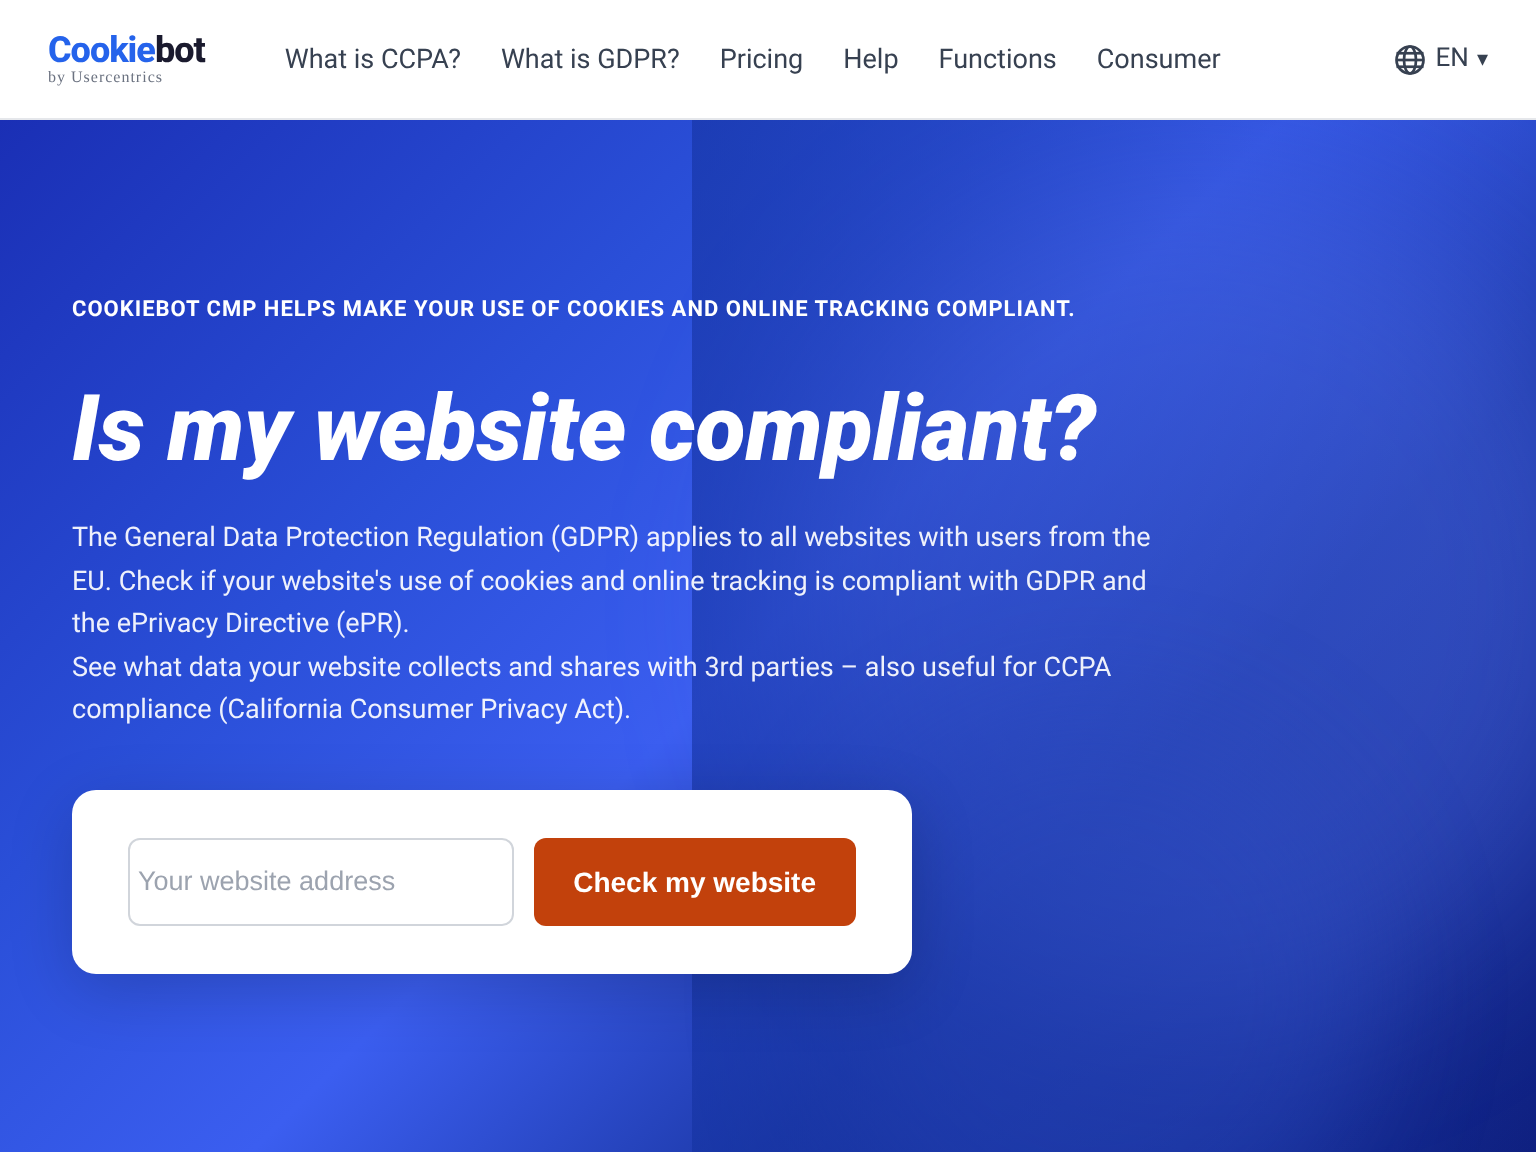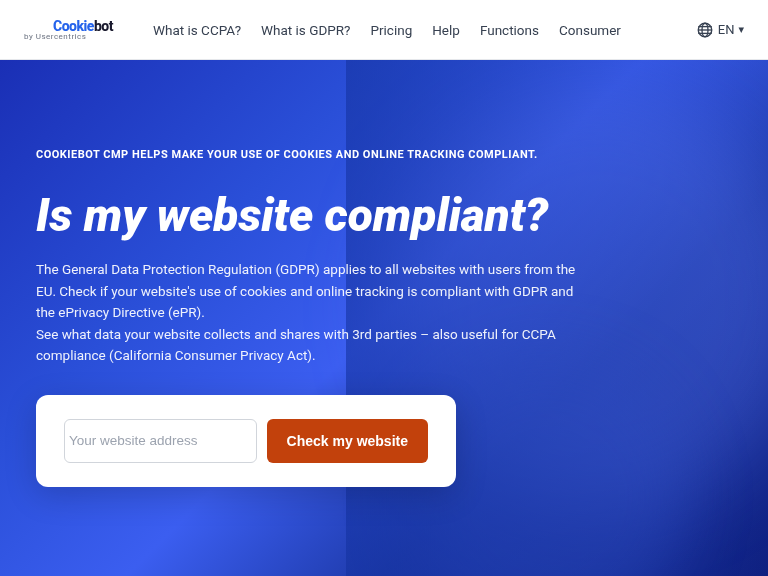--- a/index.html
+++ b/index.html
@@ -34,35 +34,35 @@
       gap: 32px;
     }
 
     .logo-wrap {
       display: flex;
       flex-direction: column;
       line-height: 1;
     }
 
     .logo-top {
-      font-size: 14px;
+      font-size: 18px;
       font-weight: 800;
       color: #1a1a2e;
       letter-spacing: -0.5px;
-      margin-left: 29px;
     }
 
     .logo-top span {
       color: #2563eb;
     }
 
     .logo-bottom {
       font-size: 8px;
       color: #6b7280;
       letter-spacing: 0.5px;
+      font-family: Liberation Serif, serif;
     }
 
     .nav-links {
       display: flex;
       align-items: center;
       gap: 4px;
       justify-content: center;
     }
 
     .nav-link {

